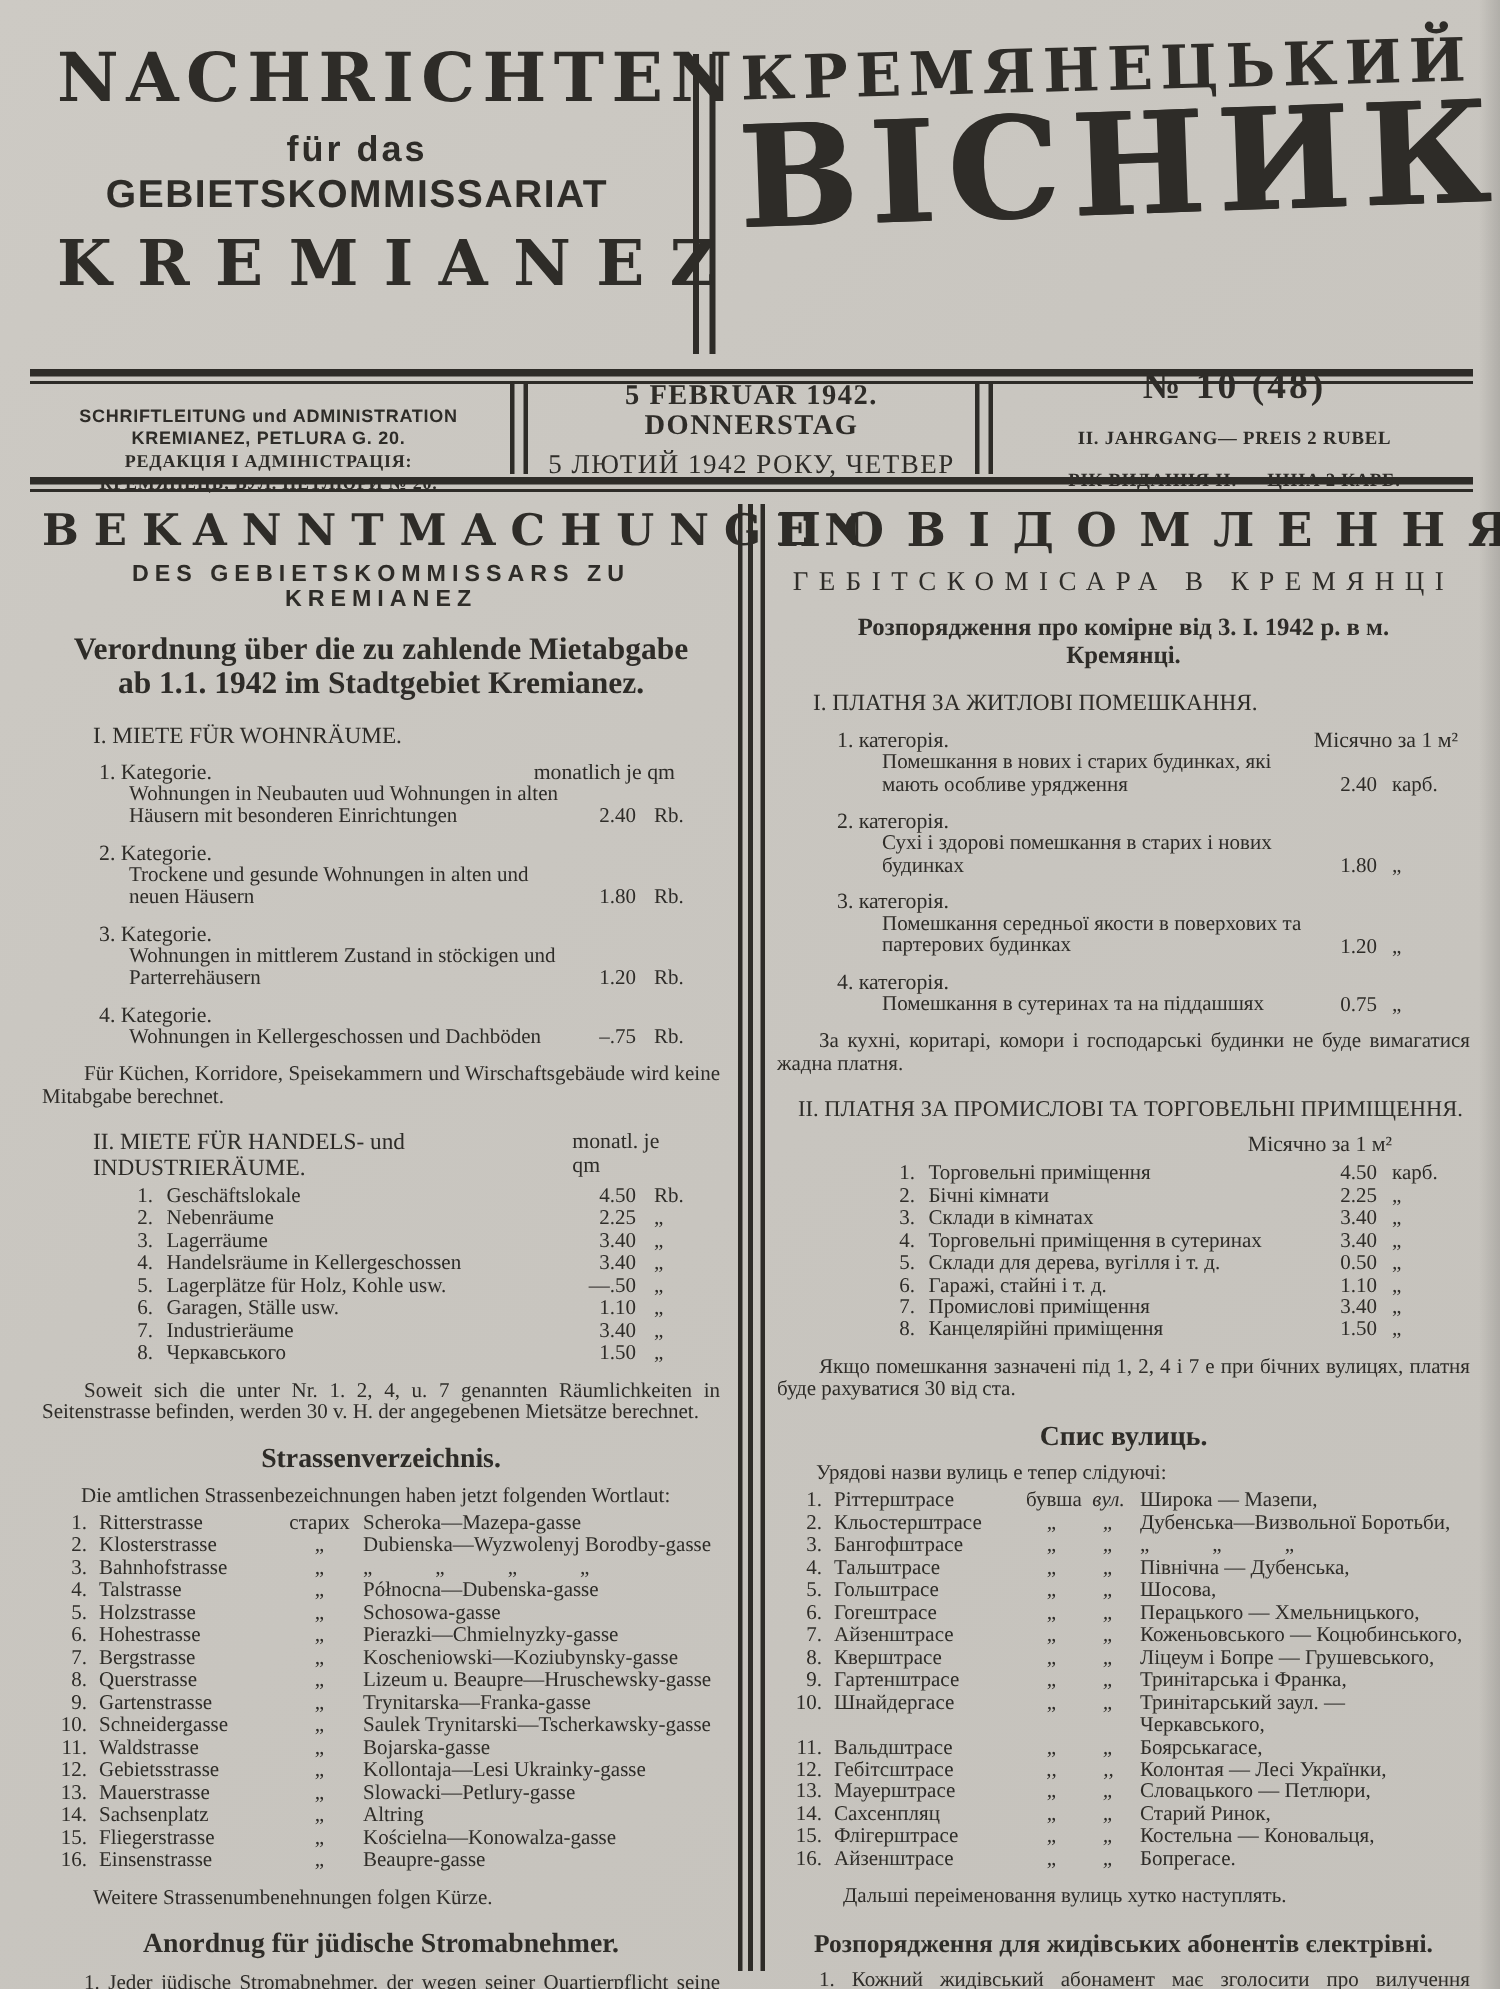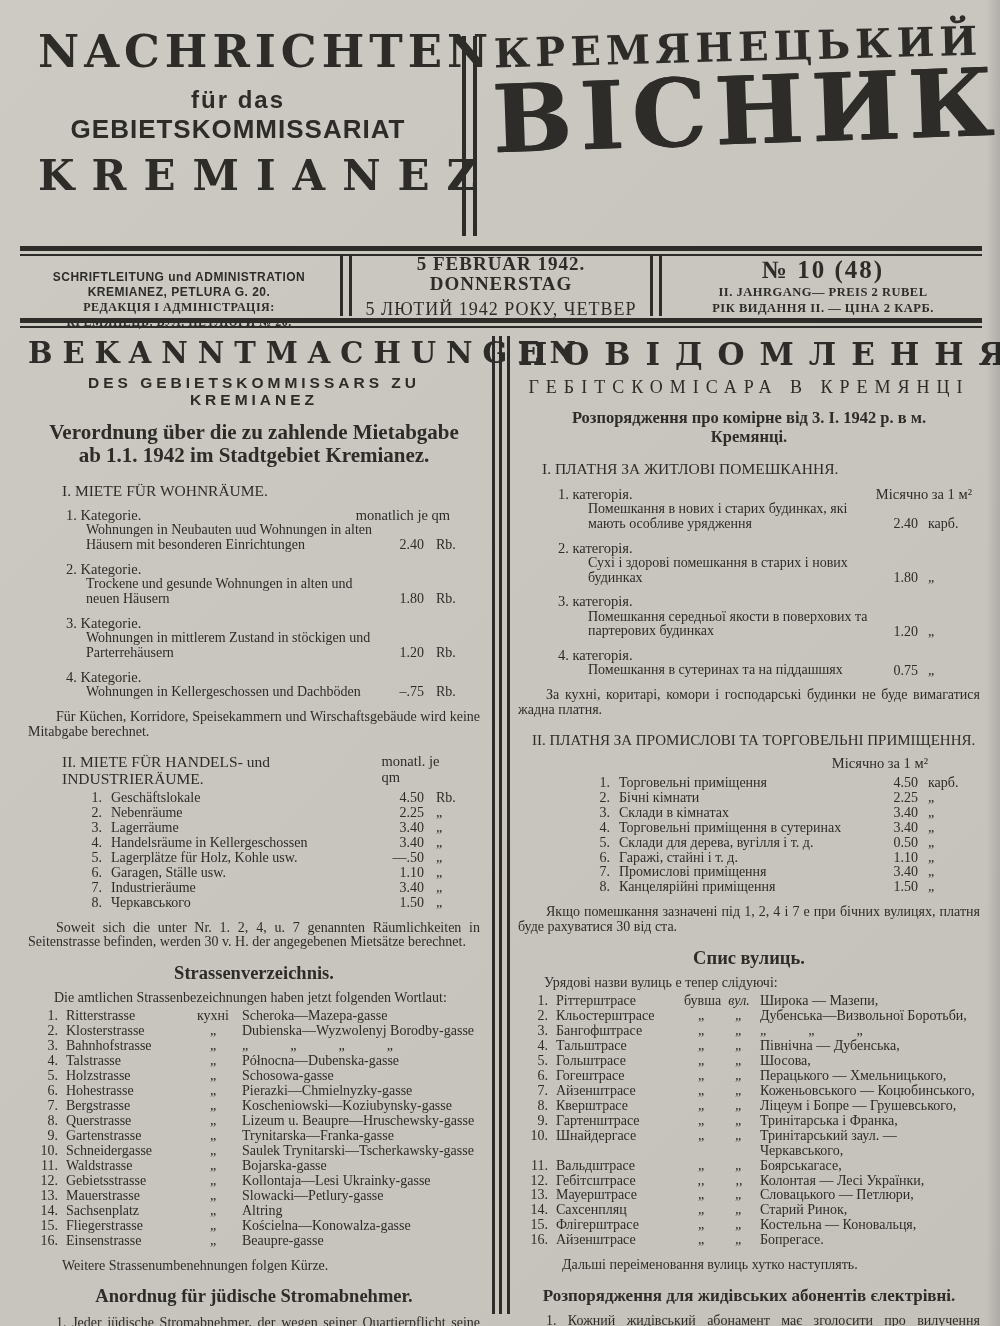--- a/index.html
+++ b/index.html
@@ -31,21 +31,21 @@
   .icell.left{width:318px;margin-top:28px;}
   .icell.center{flex:1;}
   .icell.right{width:318px;}
   .vdiv{width:6px;border-left:3px solid #2e2c28;border-right:3px solid #2e2c28;margin:0 2px;}
   .info-sm{font-family:"Liberation Sans",sans-serif;font-size:12px;font-weight:bold;letter-spacing:.5px;line-height:1.25;}
   .info-sm.cyr{font-family:"Liberation Serif",serif;}
   .gap6{height:6px;}
   .date1{font-size:19px;font-weight:bold;letter-spacing:1px;}
   .date2{font-size:18px;letter-spacing:1px;margin-top:6px;}
   .issue{font-size:25px;font-weight:bold;letter-spacing:2px;}
-  .iss-sub{font-size:12.5px;font-weight:bold;letter-spacing:.5px;margin-top:3px;}
+  .iss-sub{font-size:12.5px;font-weight:bold;letter-spacing:.5px;margin-top:15px;}
   
   .page-body{position:absolute;left:20px;right:18px;top:332px;bottom:0;}
   .col-divider{position:absolute;left:472px;top:4px;bottom:12px;width:12px;
     border-left:3px solid #2e2c28;border-right:3px solid #2e2c28;
     background:linear-gradient(to right,transparent 0 4px,#2e2c28 4px 7px,transparent 7px);}
   .col{position:absolute;top:0;}
   .col.de{left:8px;width:452px;}
   .col.ua{left:498px;width:462px;}
   
   .de-h1{font-family:"DejaVu Serif",serif;font-size:29px;font-weight:bold;letter-spacing:10px;text-align:center;margin-top:6px;}
@@ -272,21 +272,21 @@
 </div>
 
     <p class="note">Soweit sich die unter Nr. 1. 2, 4, u. 7 genannten Räumlichkeiten in Seitenstrasse befinden, werden 30 v. H. der angegebenen Mietsätze berechnet.</p>
 
     <div class="h4">Strassenverzeichnis.</div>
     <p class="intro">Die amtlichen Strassenbezeichnungen haben jetzt folgenden Wortlaut:</p>
     <div class="slist">
   <div class="srow">
     <span class="sn">1.</span>
     <span class="sname">Ritterstrasse</span>
-    <span class="smid">кухні</span>
+    <span class="smid">старих</span>
     <span class="snew">Scheroka—Mazepa-gasse</span>
   </div>
 
   <div class="srow">
     <span class="sn">2.</span>
     <span class="sname">Klosterstrasse</span>
     <span class="smid">„</span>
     <span class="snew">Dubienska—Wyzwolenyj Borodby-gasse</span>
   </div>
 

